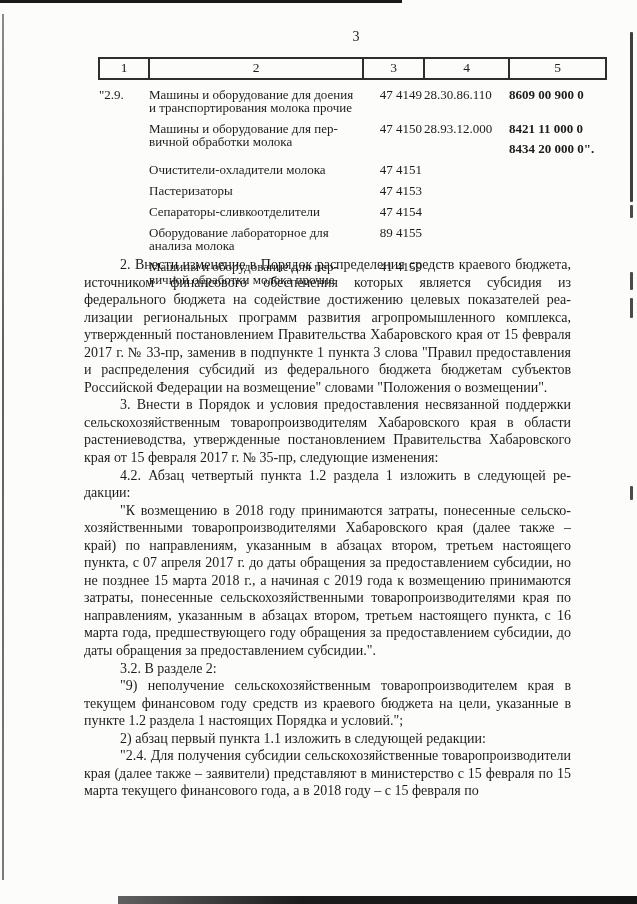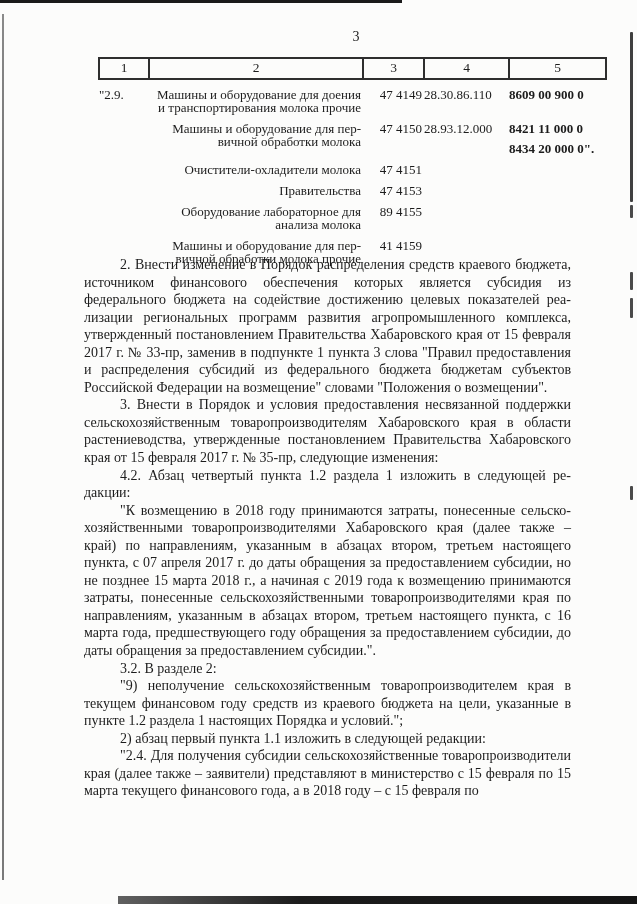--- a/index.html
+++ b/index.html
@@ -37,21 +37,21 @@
   }
   .doc-table thead th {
     border:2px solid #2e2e2e; font-weight:normal; font-size:13.5px;
     padding:1px 0 2px 0; text-align:center;
   }
   .doc-table tbody td {
     vertical-align:top; padding:4px 2px 4px 0; line-height:13px;
   }
   .doc-table tbody tr:first-child td { padding-top:8px; }
   td.c1 { padding-left:9px; }
-  td.c2 { padding-left:7px; padding-right:3px; text-align:right; }
+  td.c2 { padding-left:7px; padding-right:3px; text-align:left; }
   td.c3 { padding-left:8px;text-align:right; }
   td.c4 { padding-left:7px; }
   td.c5 { padding-left:3px;font-weight:bold; }
   .c5-line2 { margin-top:7px; }
 
   
   .body-text {
     position:absolute; left:84px; top:256px; width:487px;
     font-size:14px; line-height:17.55px; text-align:justify;
   }
@@ -110,22 +110,29 @@
       </tr>
       <tr>
         <td class="c1"></td>
         <td class="c2">Очистители-охладители молока</td>
         <td class="c3">47 4151</td>
         <td class="c4"></td>
         <td class="c5"></td>
       </tr>
       <tr>
         <td class="c1"></td>
-        <td class="c2">Правительства</td>
+        <td class="c2">Пастеризаторы</td>
         <td class="c3">47 4153</td>
+        <td class="c4"></td>
+        <td class="c5"></td>
+      </tr>
+      <tr>
+        <td class="c1"></td>
+        <td class="c2">Сепараторы-сливкоотделители</td>
+        <td class="c3">47 4154</td>
         <td class="c4"></td>
         <td class="c5"></td>
       </tr>
       <tr>
         <td class="c1"></td>
         <td class="c2">Оборудование лабораторное для анализа молока</td>
         <td class="c3">89 4155</td>
         <td class="c4"></td>
         <td class="c5"></td>
       </tr>

